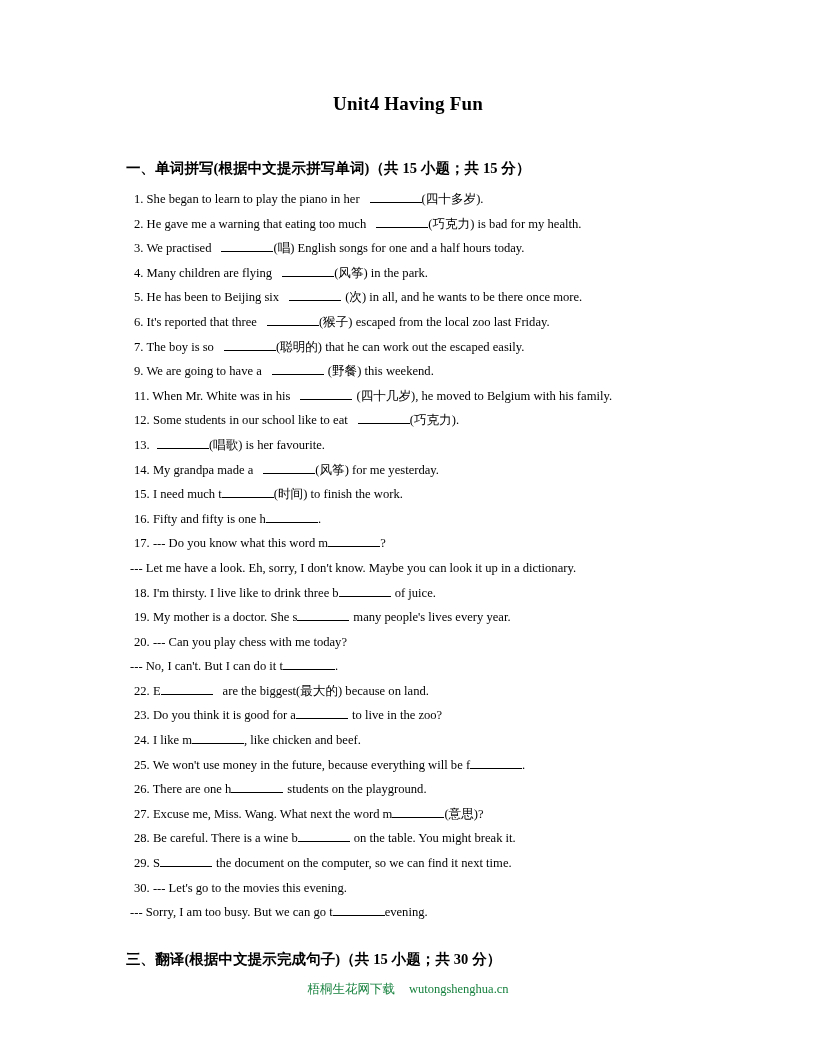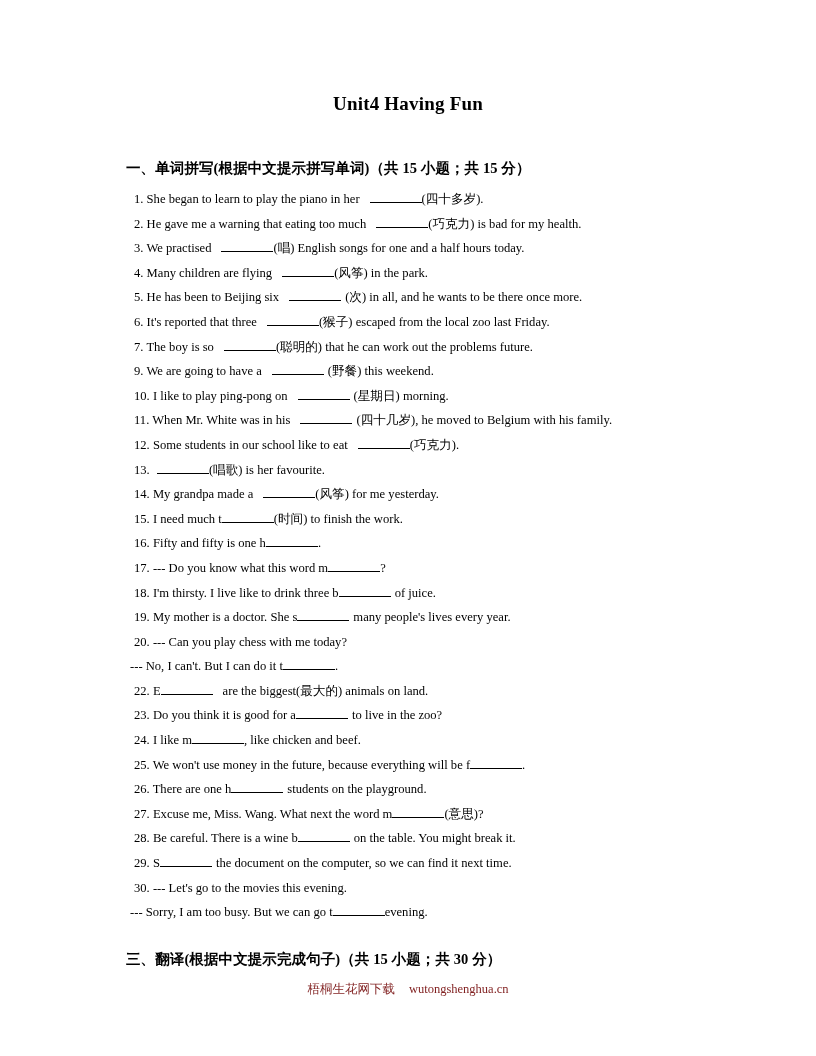--- a/index.html
+++ b/index.html
@@ -78,59 +78,59 @@
   .cn {
     font-family: "Liberation Serif", "DejaVu Serif", serif;
   }
   .footer {
     position: absolute;
     left: 0;
     top: 981px;
     width: 816px;
     text-align: center;
     font-size: 12.5px;
-    color: #7f1d1d;
+    color: #15803d;
   }
   .footer .site { margin-left: 14px; }
 </style>
 </head>
 <body>
 
 <div class="page">
 
   <div class="doc-title">Unit4 Having Fun</div>
 
   <div class="content">
 
     <div class="section-head sec1">一、单词拼写(根据中文提示拼写单词)（共 15 小题；共 15 分）</div>
     <div class="qlist" id="list-1">
         <div class="q"><span>1. </span><span>She began to learn to play the piano in her</span><span class="gap-md"></span><span class="blank w1"></span><span class="cn">(四十多岁).</span></div>
         <div class="q"><span>2. </span><span>He gave me a warning that eating too much</span><span class="gap-md"></span><span class="blank w1"></span><span class="cn">(巧克力) is bad for my health.</span></div>
         <div class="q"><span>3. </span><span>We practised</span><span class="gap-md"></span><span class="blank w1"></span><span class="cn">(唱) English songs for one and a half hours today.</span></div>
         <div class="q"><span>4. </span><span>Many children are flying</span><span class="gap-md"></span><span class="blank w1"></span><span class="cn">(风筝) in the park.</span></div>
         <div class="q"><span>5. </span><span>He has been to Beijing six</span><span class="gap-md"></span><span class="blank w1"></span><span class="gap-sm"></span><span class="cn">(次) in all, and he wants to be there once more.</span></div>
         <div class="q"><span>6. </span><span>It's reported that three</span><span class="gap-md"></span><span class="blank w1"></span><span class="cn">(猴子) escaped from the local zoo last Friday.</span></div>
-        <div class="q"><span>7. </span><span>The boy is so</span><span class="gap-md"></span><span class="blank w1"></span><span class="cn">(聪明的) that he can work out the problems future.</span></div>
+        <div class="q"><span>7. </span><span>The boy is so</span><span class="gap-md"></span><span class="blank w1"></span><span class="cn">(聪明的) that he can work out the escaped easily.</span></div>
         <div class="q"><span>9. </span><span>We are going to have a</span><span class="gap-md"></span><span class="blank w1"></span><span class="gap-sm"></span><span class="cn">(野餐) this weekend.</span></div>
-        <div class="q"><span>10. </span><span>I like to play ping-pong on</span><span class="gap-md"></span><span class="blank w1"></span><span class="gap-sm"></span><span class="cn">(星期日) morning.</span></div>
         <div class="q"><span>11. </span><span>When Mr. White was in his</span><span class="gap-md"></span><span class="blank w1"></span><span class="gap-sm"></span><span class="cn">(四十几岁), he moved to Belgium with his family.</span></div>
         <div class="q"><span>12. </span><span>Some students in our school like to eat</span><span class="gap-md"></span><span class="blank w1"></span><span class="cn">(巧克力).</span></div>
         <div class="q"><span>13. </span><span class="gap-sm"></span><span class="blank w1"></span><span class="cn">(唱歌) is her favourite.</span></div>
         <div class="q"><span>14. </span><span>My grandpa made a</span><span class="gap-md"></span><span class="blank w1"></span><span class="cn">(风筝) for me yesterday.</span></div>
         <div class="q"><span>15. </span><span>I need much t</span><span class="blank w1"></span><span class="cn">(时间) to finish the work.</span></div>
       </div>
 
     <div class="qlist" id="list-2">
         <div class="q"><span>16. </span><span>Fifty and fifty is one h</span><span class="blank w1"></span><span class="cn">.</span></div>
         <div class="q"><span>17. </span><span>--- Do you know what this word m</span><span class="blank w1"></span><span class="cn">?</span></div>
+        <div class="q cont"><span>--- Let me have a look. Eh, sorry, I don't know. Maybe you can look it up in a dictionary.</span></div>
         <div class="q"><span>18. </span><span>I'm thirsty. I live like to drink three b</span><span class="blank w1"></span><span class="gap-sm"></span><span class="cn">of juice.</span></div>
         <div class="q"><span>19. </span><span>My mother is a doctor. She s</span><span class="blank w1"></span><span class="gap-sm"></span><span class="cn">many people's lives every year.</span></div>
         <div class="q"><span>20. </span><span>--- Can you play chess with me today?</span></div>
         <div class="q cont"><span>--- No, I can't. But I can do it t</span><span class="blank w1"></span><span class="cn">.</span></div>
-        <div class="q"><span>22. </span><span>E</span><span class="blank w1"></span><span class="gap-md"></span><span class="cn">are the biggest(最大的) animals on land.</span></div>
+        <div class="q"><span>22. </span><span>E</span><span class="blank w1"></span><span class="gap-md"></span><span class="cn">are the biggest(最大的) because on land.</span></div>
         <div class="q"><span>23. </span><span>Do you think it is good for a</span><span class="blank w1"></span><span class="gap-sm"></span><span class="cn">to live in the zoo?</span></div>
         <div class="q"><span>24. </span><span>I like m</span><span class="blank w1"></span><span class="cn">, like chicken and beef.</span></div>
         <div class="q"><span>25. </span><span>We won't use money in the future, because everything will be f</span><span class="blank w1"></span><span class="cn">.</span></div>
         <div class="q"><span>26. </span><span>There are one h</span><span class="blank w1"></span><span class="gap-sm"></span><span class="cn">students on the playground.</span></div>
         <div class="q"><span>27. </span><span>Excuse me, Miss. Wang. What next the word m</span><span class="blank w1"></span><span class="cn">(意思)?</span></div>
         <div class="q"><span>28. </span><span>Be careful. There is a wine b</span><span class="blank w1"></span><span class="gap-sm"></span><span class="cn">on the table. You might break it.</span></div>
         <div class="q"><span>29. </span><span>S</span><span class="blank w1"></span><span class="gap-sm"></span><span class="cn">the document on the computer, so we can find it next time.</span></div>
         <div class="q"><span>30. </span><span>--- Let's go to the movies this evening.</span></div>
         <div class="q cont"><span>--- Sorry, I am too busy. But we can go t</span><span class="blank w1"></span><span class="cn">evening.</span></div>
       </div>

